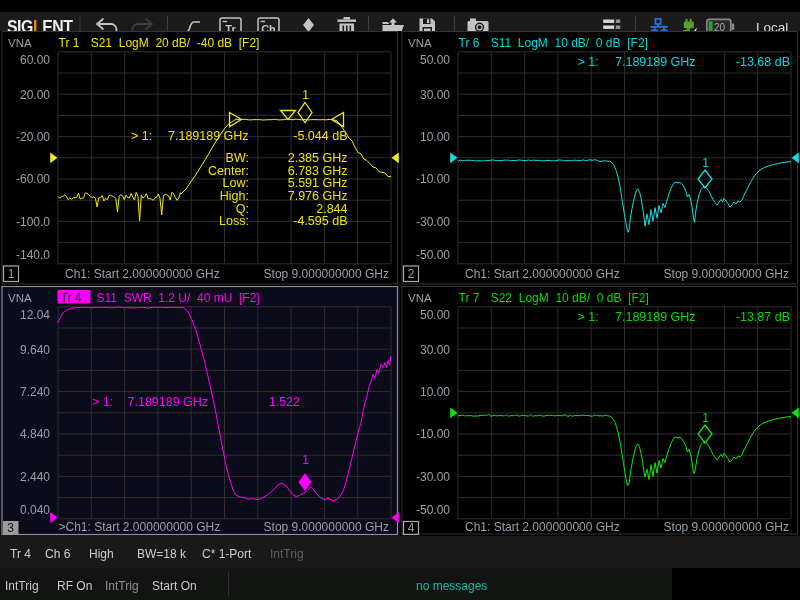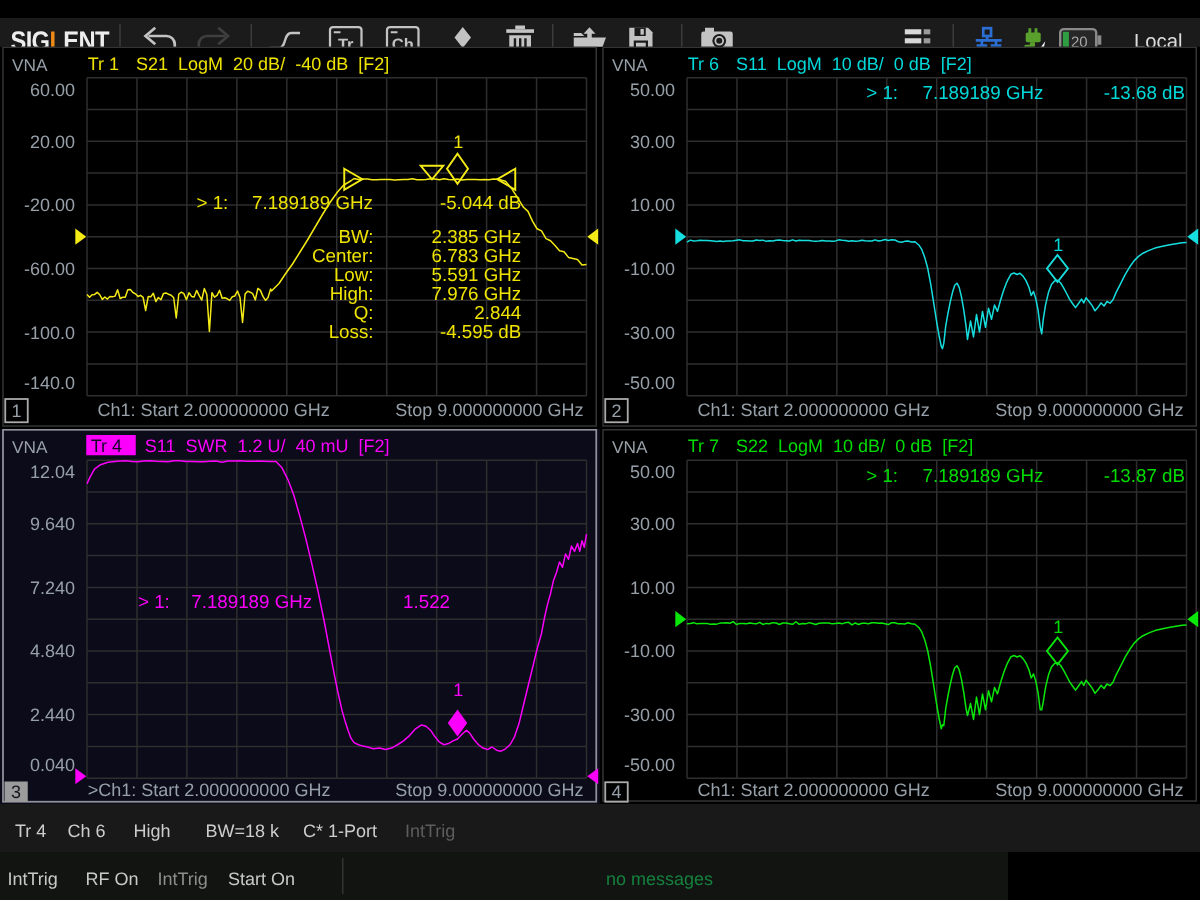--- a/index.html
+++ b/index.html
@@ -227,13 +227,13 @@
   <span style="left:137px">BW=18 k</span>
   <span style="left:202px">C* 1-Port</span>
   <span style="left:270px;color:#5d5d5d">IntTrig</span>
 </div>
 <div class="abs" id="row2">
   <span style="left:5px">IntTrig</span>
   <span style="left:57px">RF On</span>
   <span style="left:105px;color:#8e8e8e">IntTrig</span>
   <span style="left:152px">Start On</span>
   <span style="left:228px;top:4px;width:1px;height:24px;background:#333"></span>
-  <span style="left:404px;color:#15803d">no messages</span>
+  <span style="left:416px;color:#14b8a6">no messages</span>
 </div>
 </body></html>

